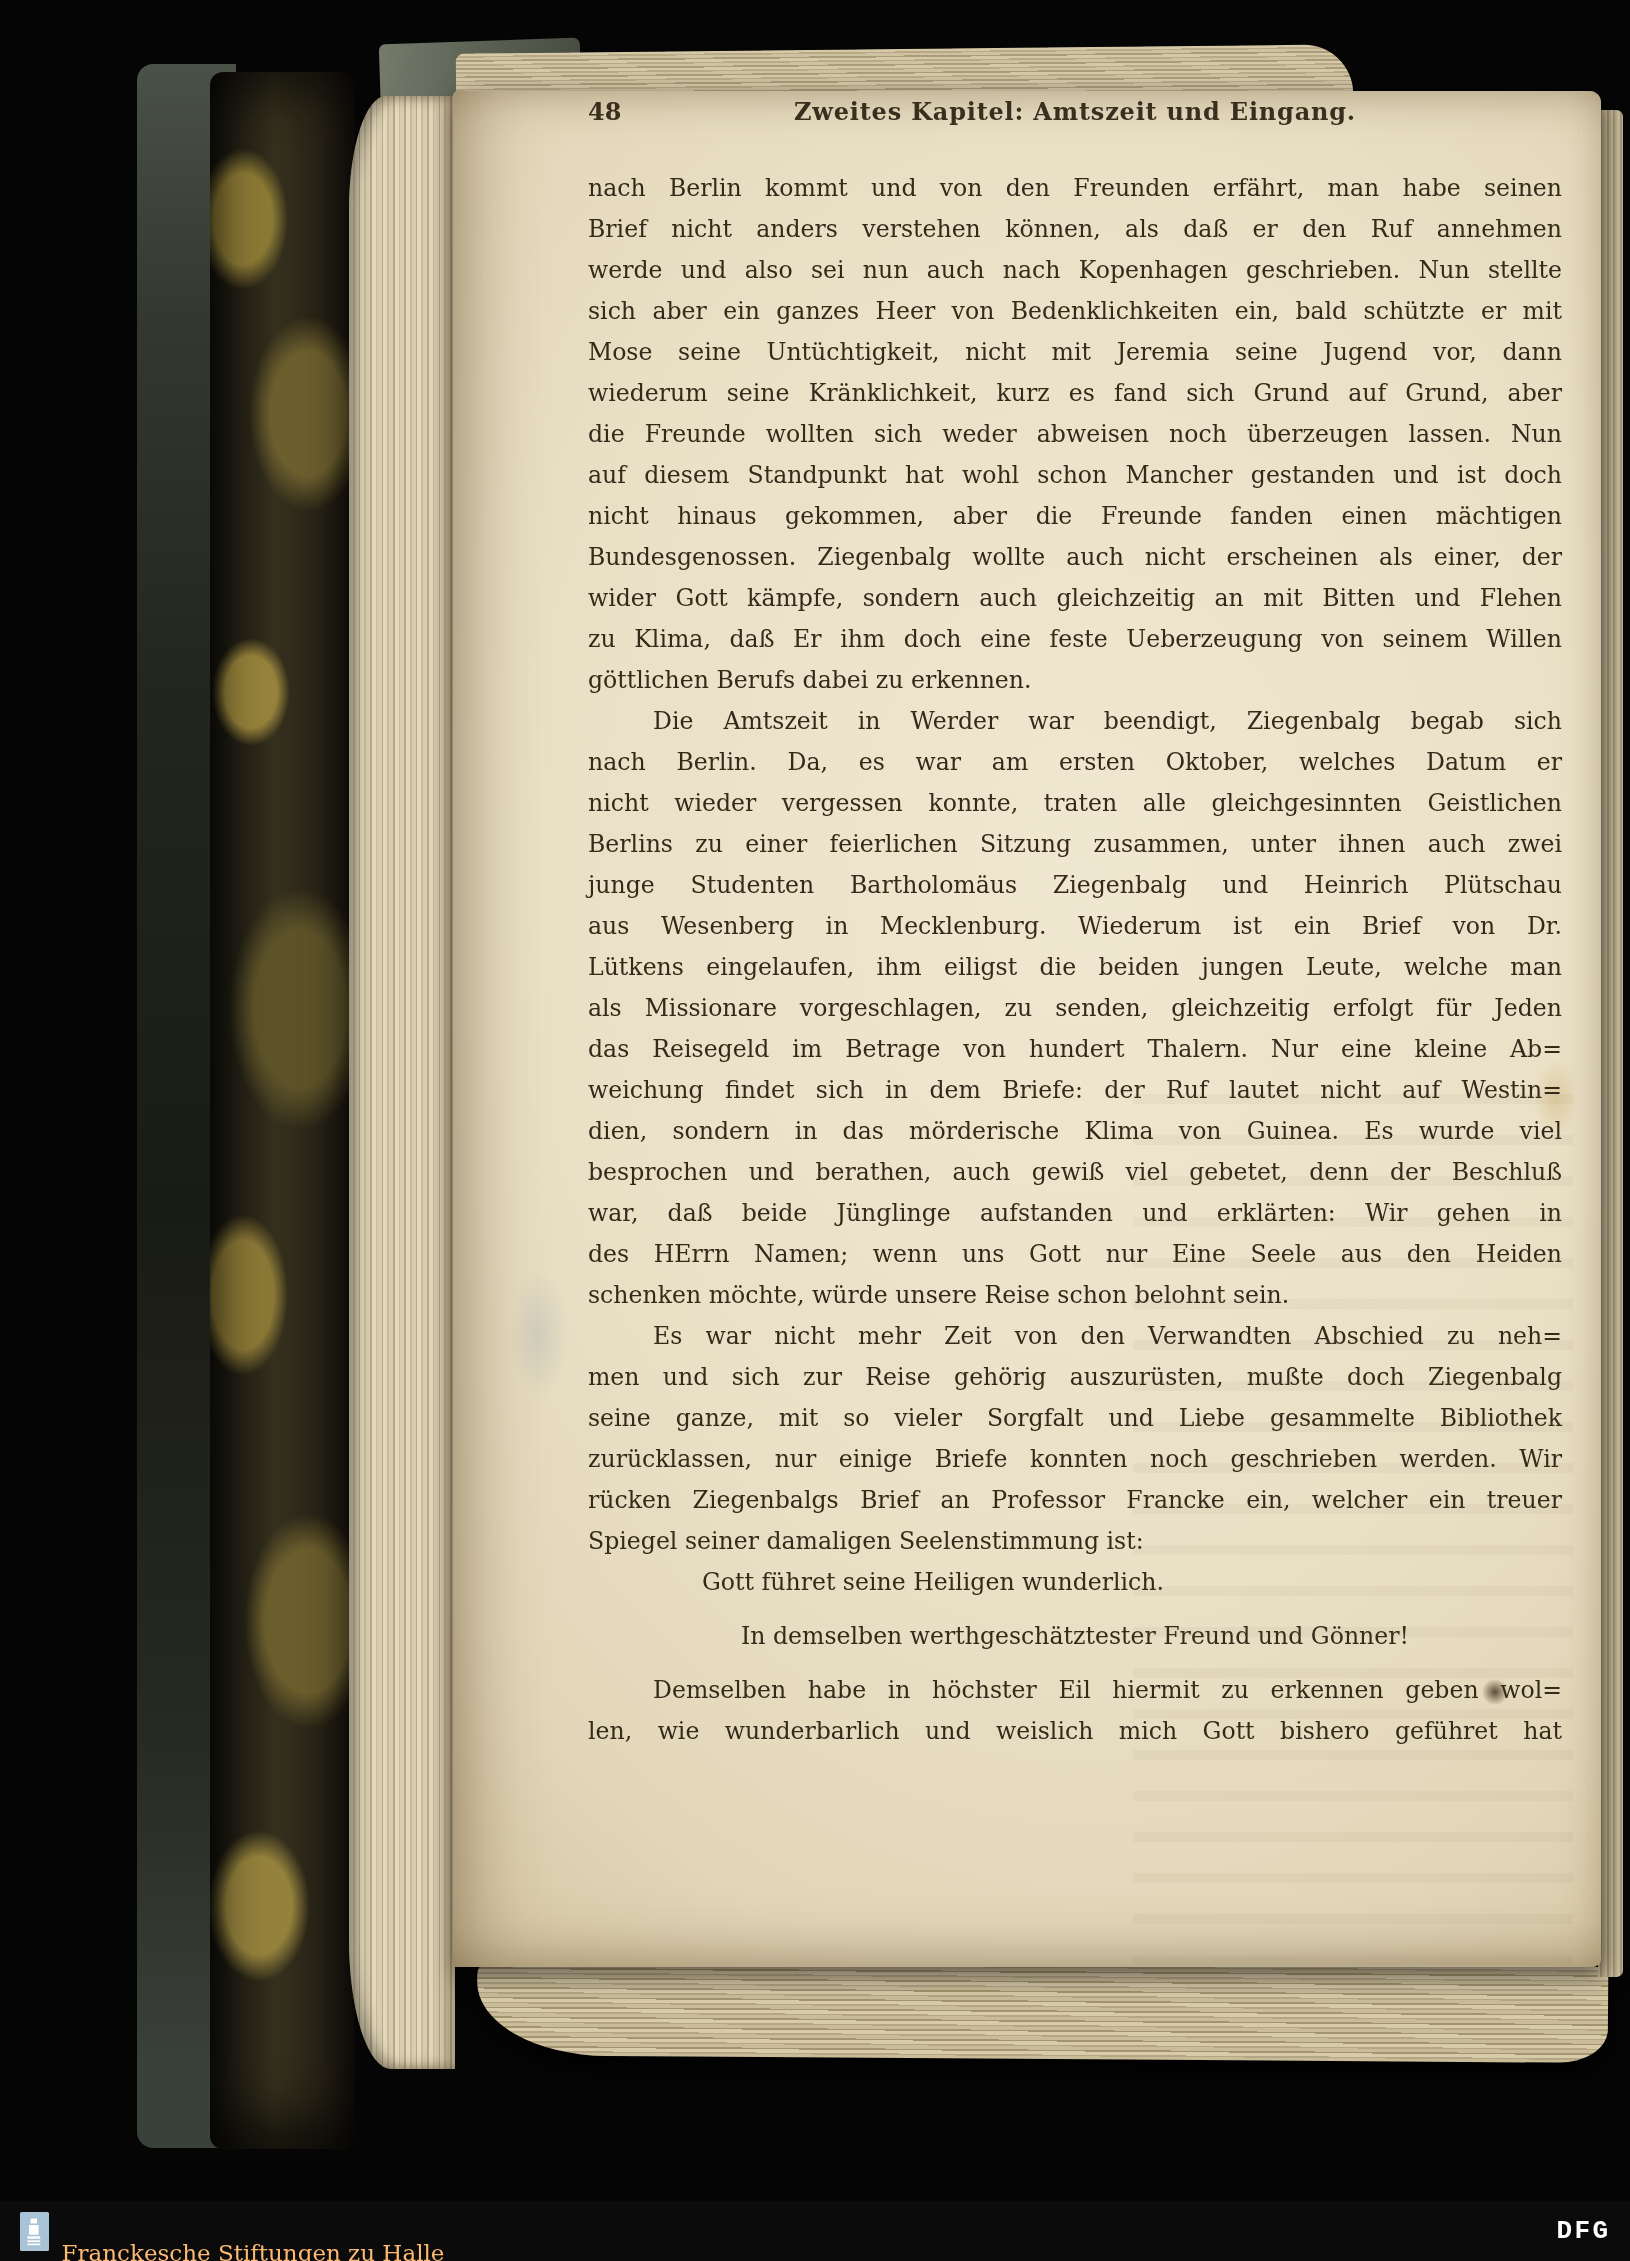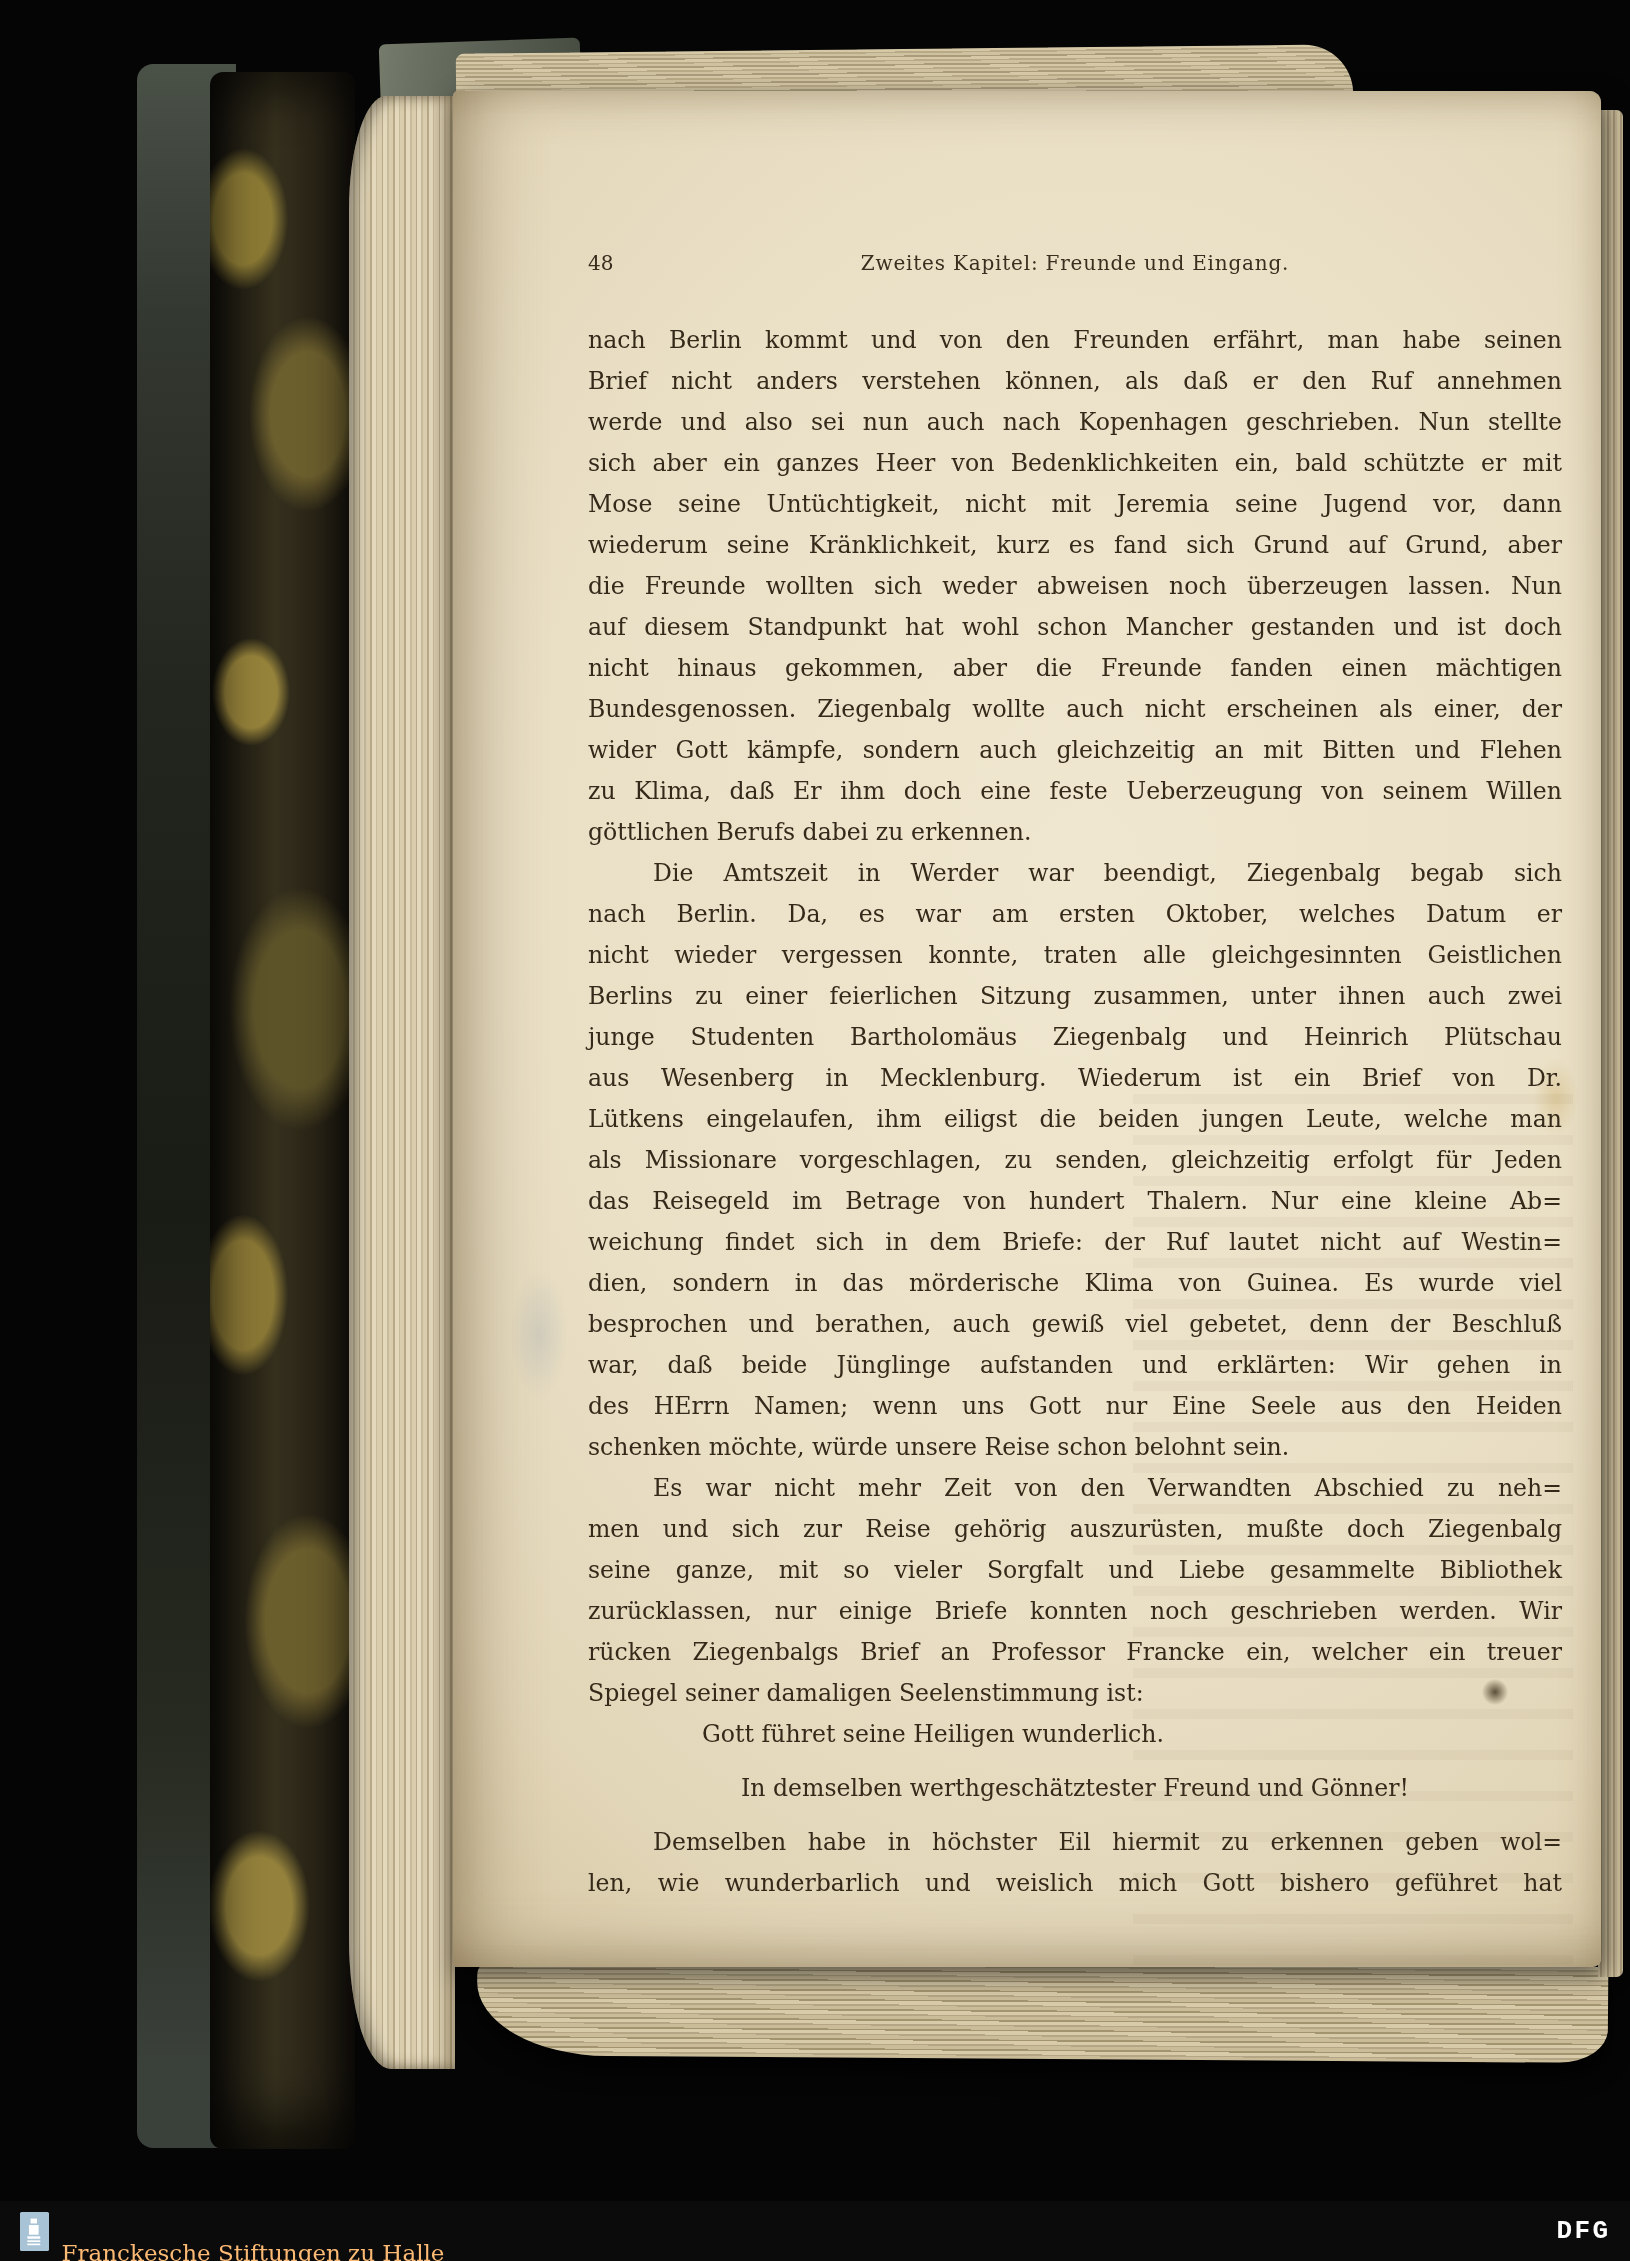--- a/index.html
+++ b/index.html
@@ -74,21 +74,21 @@
       inset 0 -45px 61px -37px rgba(110,90,55,.42),
       4.9px 8.2px 23px rgba(0,0,0,.55);
   }
   .page::after { 
     content:""; position:absolute; right:28px; top:1003px; width:440px; height:880px;
     background:repeating-linear-gradient(180deg, rgba(115,95,65,.055) 0 9.8px, rgba(0,0,0,0) 9.8px 41px);
     pointer-events:none;
   }
   .page-inner { position:absolute; left:135px; right:39px; top:0; }
 
-  .page-head { position:relative; margin-top:152px; height:41px; font-size:20px; line-height:41px; color:#3a2f1f; }
+  .page-head { position:relative; height:41px; font-size:24px; line-height:41px; color:#3a2f1f;font-weight:bold; }
   .pagenum   { position:absolute; left:0; top:0; }
   .head-title{ display:block; text-align:center; letter-spacing:0.8px; }
 
   .page-body { margin-top:36px; font-size:23.6px; line-height:41px; color:#352a1a; }
   .line { text-align:justify; text-align-last:justify; }
   .line.last { text-align-last:left; }
   .line.indent { text-indent:65px; }
   .blk-quote .line { padding-left:114px; text-align-last:left; }
   .blk-salutation .line { text-align:center; text-align-last:center; }
   .blk.gap { margin-top:13px; }
@@ -137,21 +137,21 @@
   <div class="stack-bottom"></div>
   <div class="stack-right"></div>
 
   <div class="page">
     <div class="stain-blue"></div>
     <div class="stain-dot"></div>
     <div class="stain-fox"></div>
     <div class="page-inner">
       <div class="page-head">
         <span class="pagenum">48</span>
-        <span class="head-title">Zweites Kapitel: Freunde und Eingang.</span>
+        <span class="head-title">Zweites Kapitel: Amtszeit und Eingang.</span>
       </div>
       <div class="page-body" id="page-body">
           <div class="blk blk-body">
             <div class="line">nach Berlin kommt und von den Freunden erfährt, man habe seinen</div>
             <div class="line">Brief nicht anders verstehen können, als daß er den Ruf annehmen</div>
             <div class="line">werde und also sei nun auch nach Kopenhagen geschrieben. Nun stellte</div>
             <div class="line">sich aber ein ganzes Heer von Bedenklichkeiten ein, bald schützte er mit</div>
             <div class="line">Mose seine Untüchtigkeit, nicht mit Jeremia seine Jugend vor, dann</div>
             <div class="line">wiederum seine Kränklichkeit, kurz es fand sich Grund auf Grund, aber</div>
             <div class="line">die Freunde wollten sich weder abweisen noch überzeugen lassen. Nun</div>

